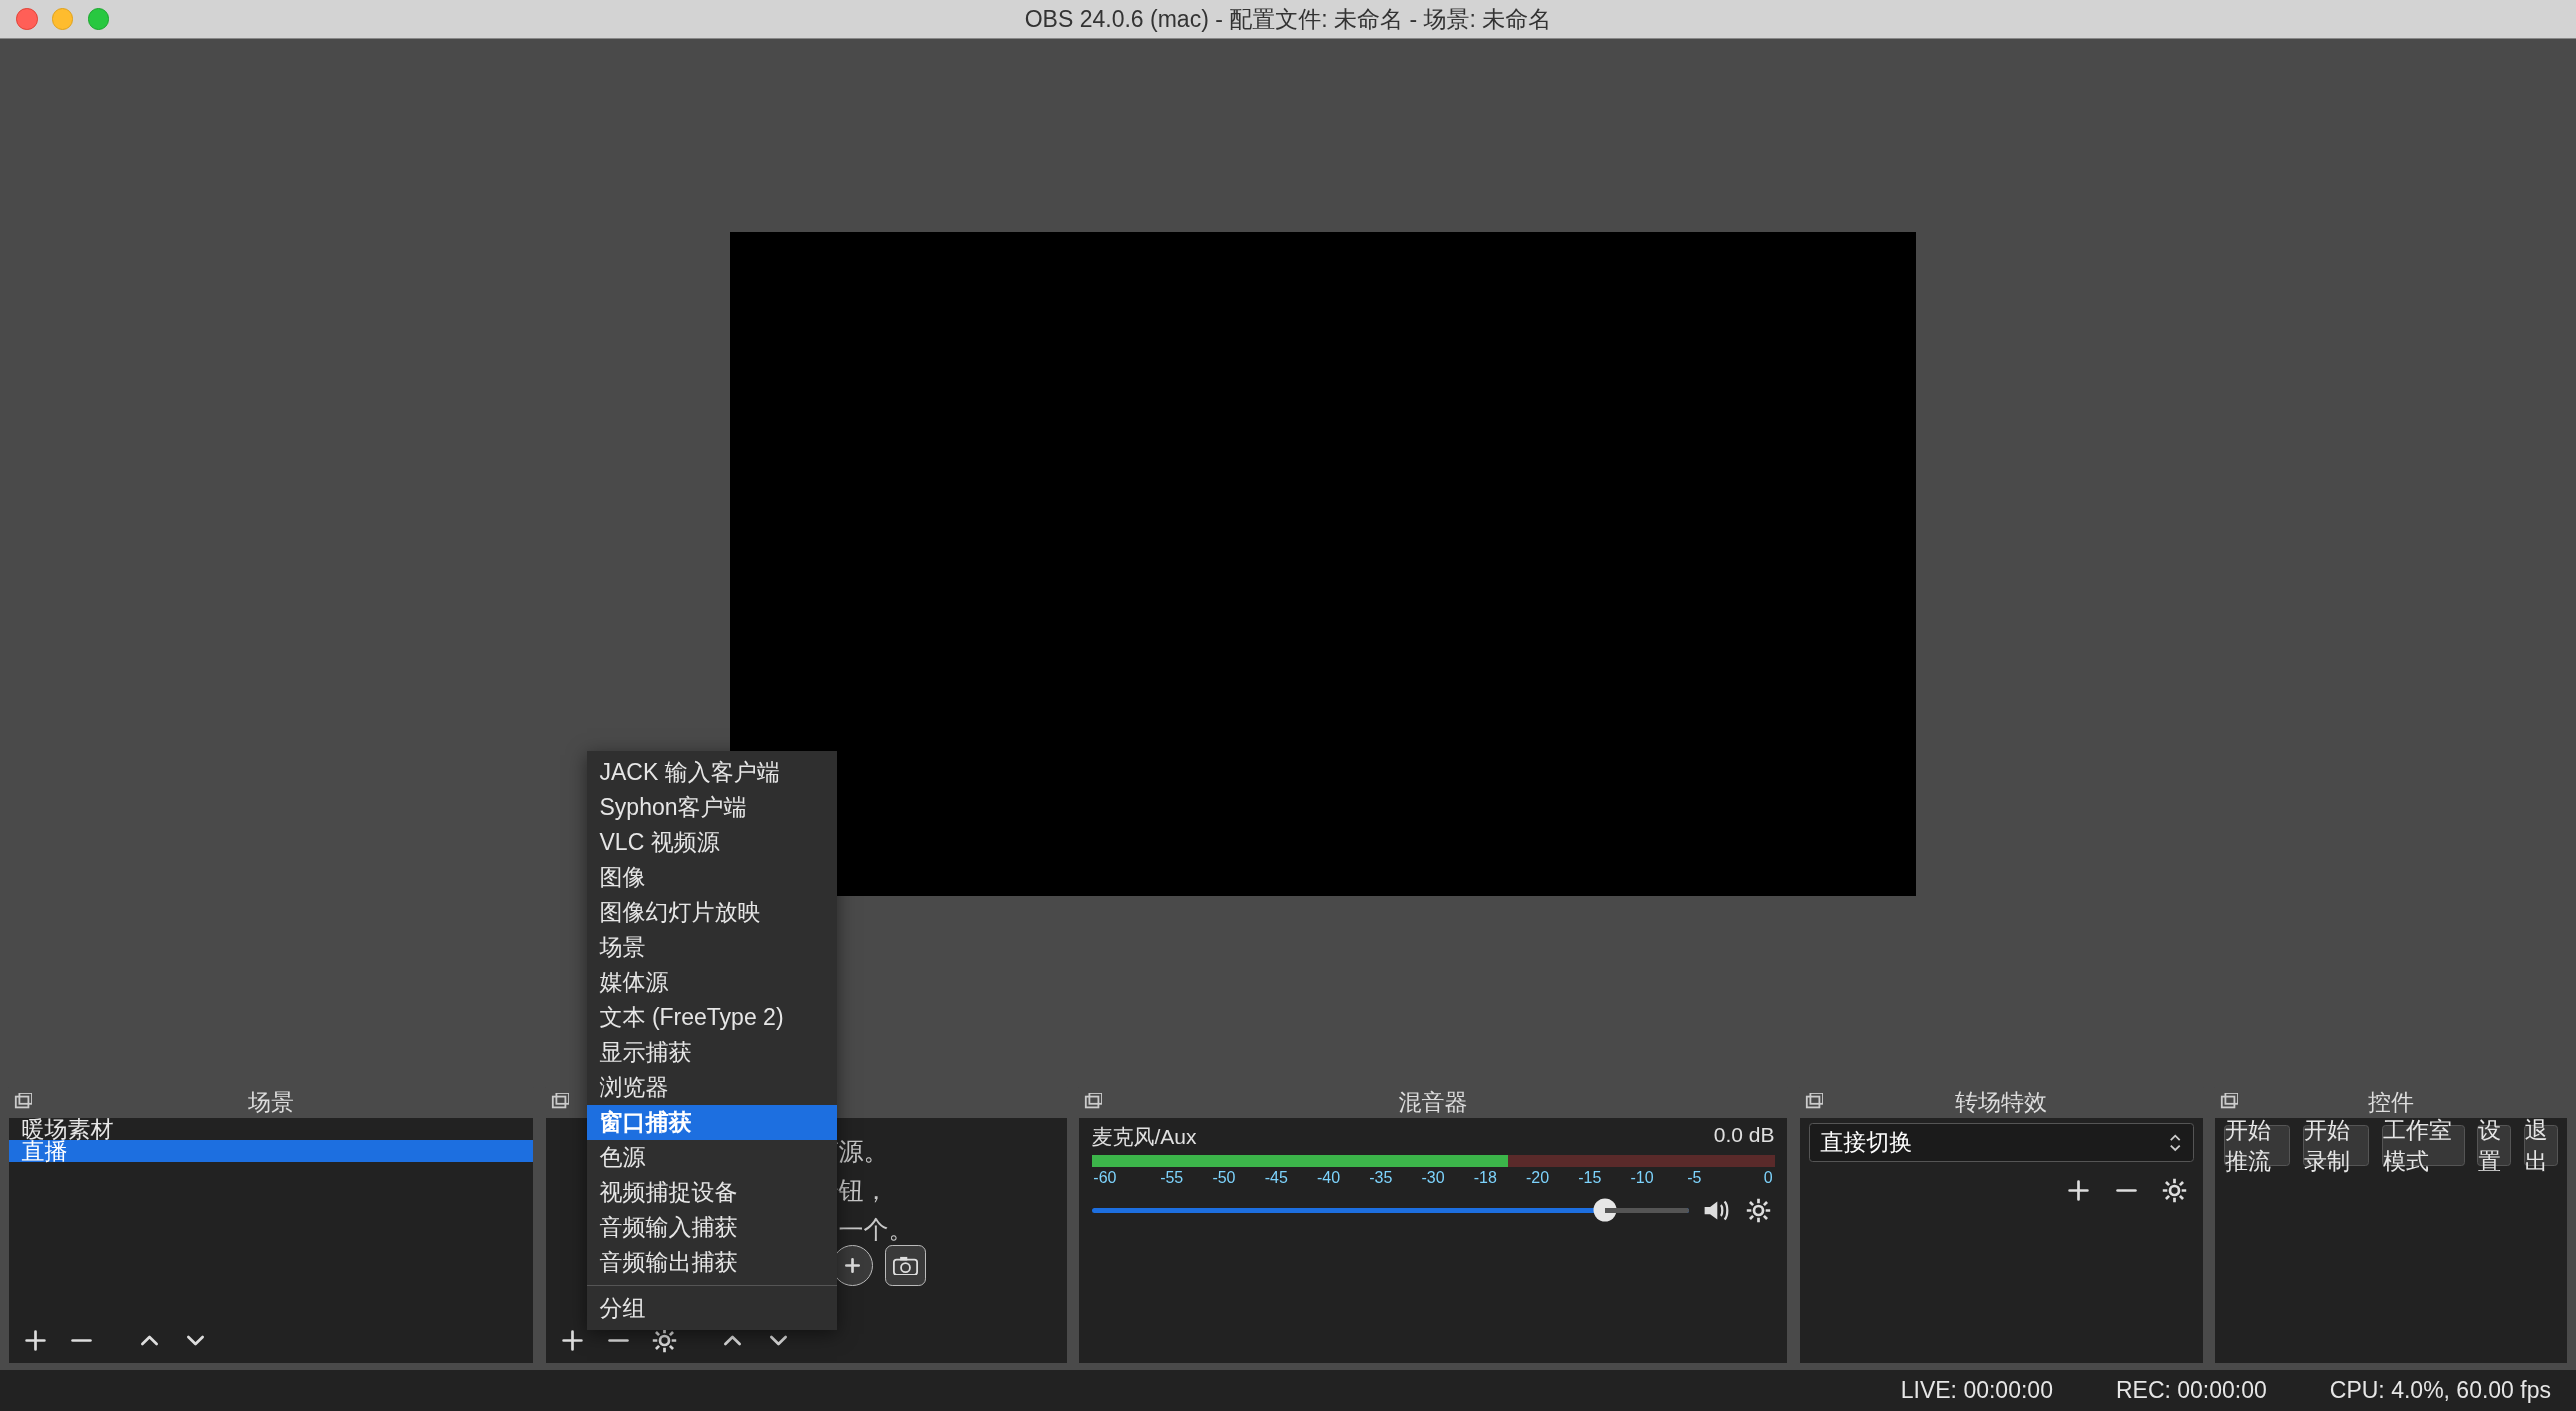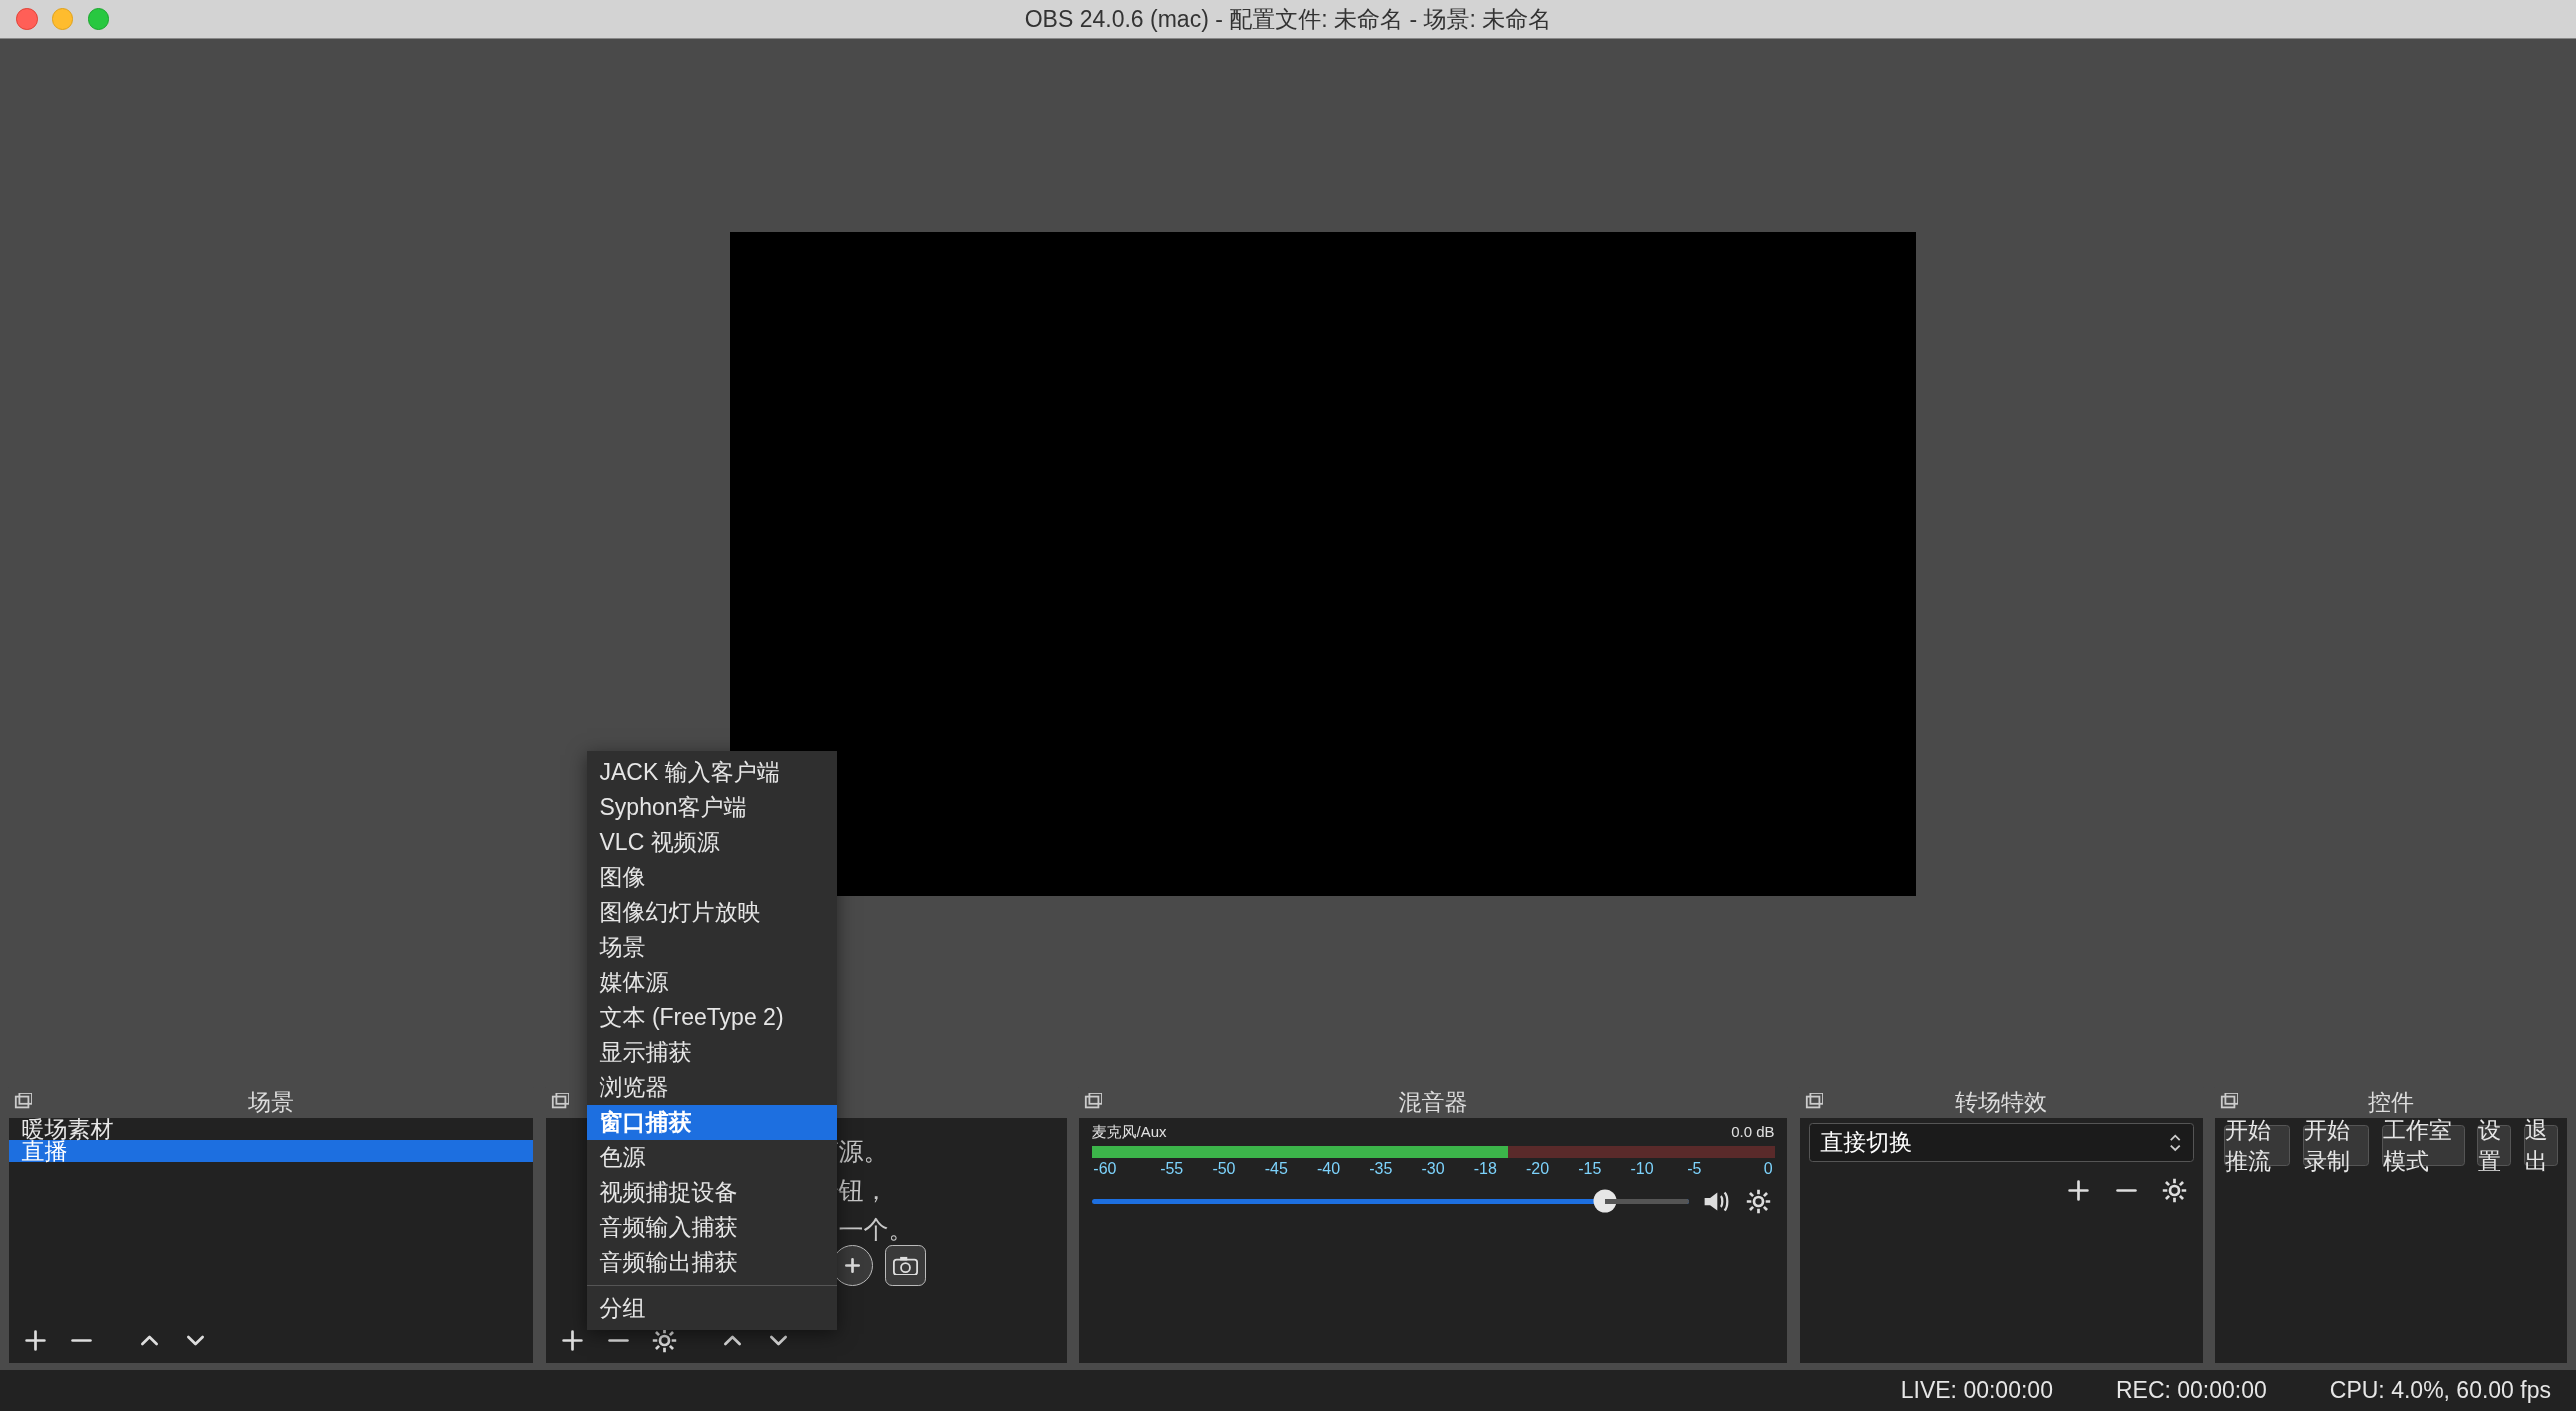--- a/index.html
+++ b/index.html
@@ -149,21 +149,21 @@
     border-radius: 50%;
     background: #3a3a3a;
     border: 1.8px solid #bbb;
     display: flex; align-items: center; justify-content: center;
     color: #ddd;
     font-size: 21.5px;
   }
 
   
   .mixer-row { padding: 5.4px 12.5px 0 12.5px; }
-  .mixer-head { display: flex; justify-content: space-between; font-size: 15px; color: #e0e0e0; margin-bottom: 3.6px; }
+  .mixer-head { display: flex; justify-content: space-between; font-size: 21px; color: #e0e0e0; margin-bottom: 3.6px; }
   .vu-meter {
     height: 12.5px;
     background: linear-gradient(to right, #3cb54a 0%, #3cb54a 72%, #f0d233 72%, #f0d233 88%, #e23b3b 88%, #e23b3b 100%);
     position: relative;
     margin-bottom: 1.8px;
   }
   .vu-meter .overlay {
     position: absolute; top:0; right:0; bottom:0;
     width: 39%;
     background: #5a2a2a;

